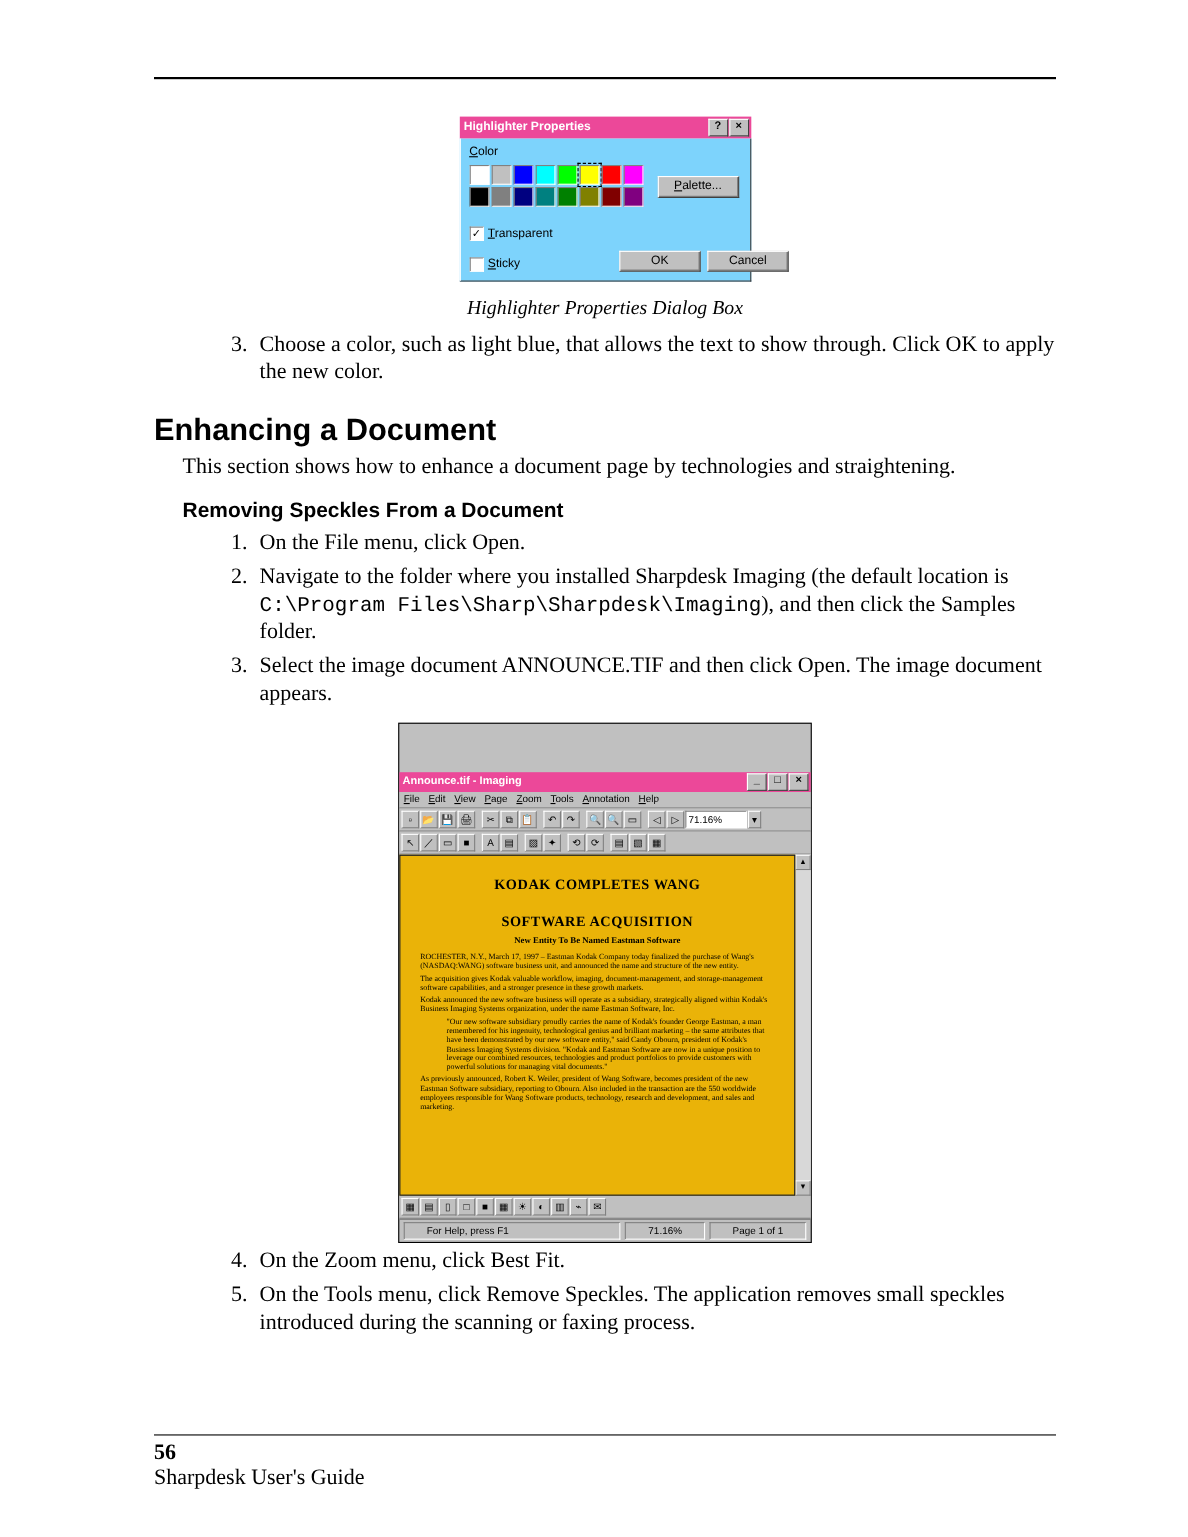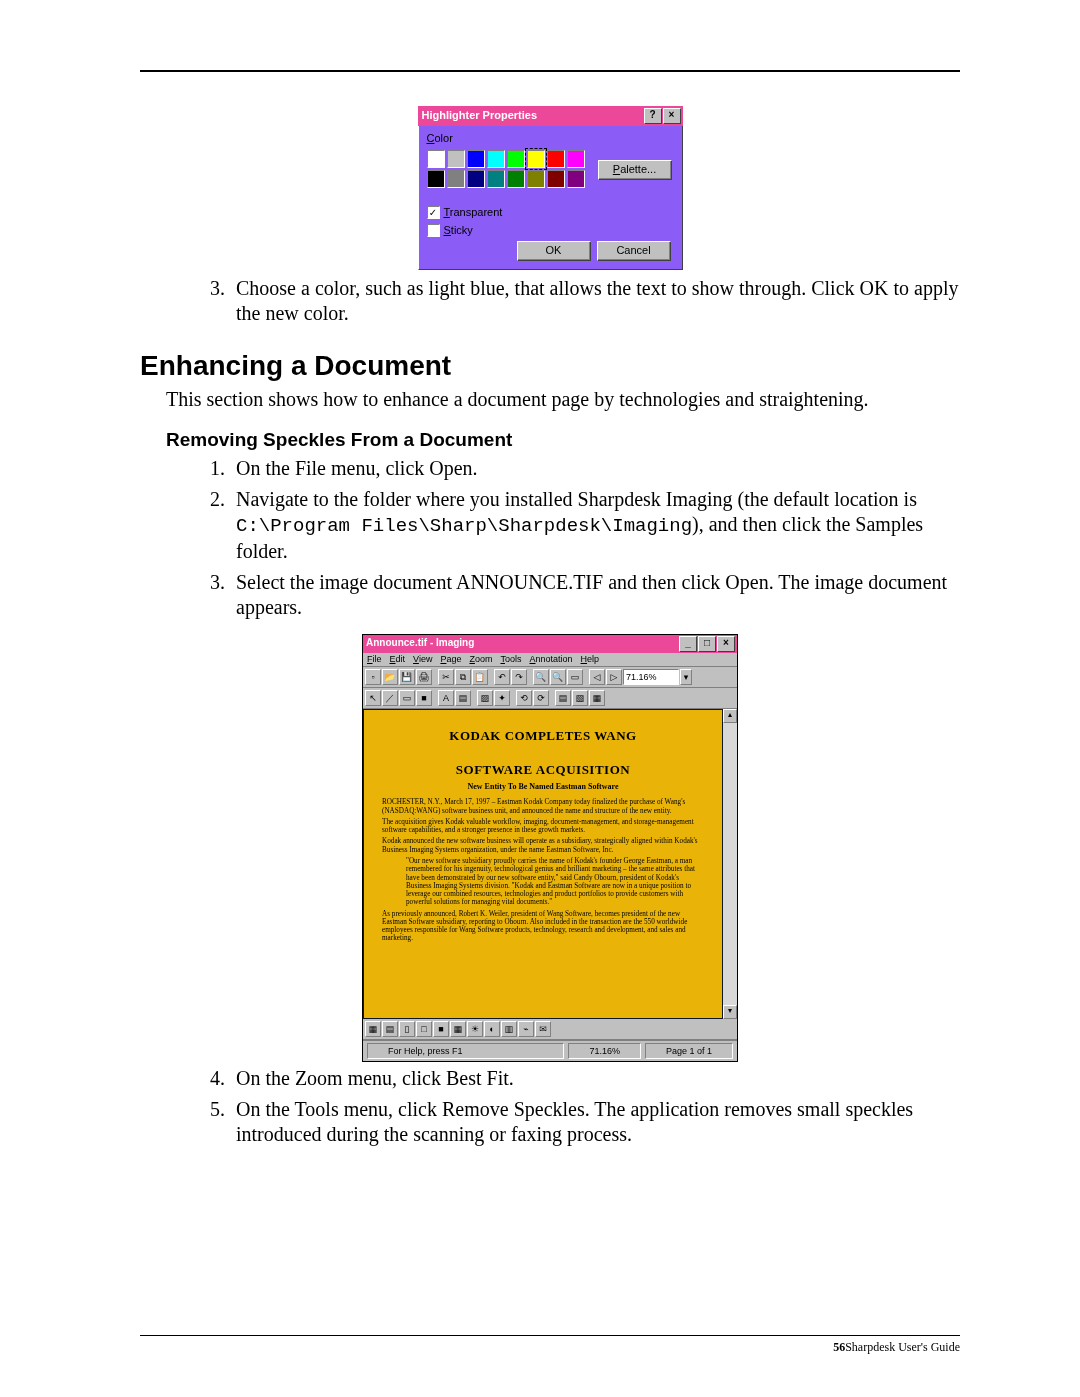--- a/index.html
+++ b/index.html
@@ -52,21 +52,21 @@
     border-right-color: #404040;
     border-bottom-color: #404040;
     margin-left: 1px;
     font-size: 10px;
     line-height: 12px;
     color: #000;
     text-align: center;
     font-weight: bold;
   }
   .dlg-body {
-    background: #8b5cf6;
+    background: #7dd3fc;
     border: 1px solid #fff;
     border-right-color: #404040;
     border-bottom-color: #404040;
     border-top: none;
     padding: 6px 8px 8px 8px;
     position: relative;
   }
   .label { margin-bottom: 4px; }
   .underline { text-decoration: underline; }
   .swatch-grid {
@@ -159,21 +159,21 @@
     justify-content: center;
     margin: 14px 0 4px 0;
   }
   .imaging {
     width: 374px;
     font-family: "MS Sans Serif", Tahoma, Arial, sans-serif;
     font-size: 9px;
     background: #c0c0c0;
     border: 1px solid #000;
   }
-  .imaging .titlebar { padding:1px 2px 1px 3px; font-size:10px;}
+  .imaging .titlebar { padding:1px 2px 1px 3px; font-size:10px;margin-top:44px;}
   .menubar {
     background:#c0c0c0;
     display:flex; gap:8px;
     padding: 1px 4px;
     border-bottom: 1px solid #808080;
     font-size: 9px;
   }
   .menuitem .u { text-decoration: underline; }
   .toolbar {
     background:#c0c0c0;
@@ -256,21 +256,21 @@
     border-right-color:#fff; border-bottom-color:#fff;
     padding: 0 20px; height:14px; line-height:14px;
   }
 
   .footer {
     position:absolute;
     left:140px; right:120px;
     bottom: 42px;
   }
   .footer .line { border-top: 1.5px solid #000; margin-bottom: 4px;}
-  .footer .row { display:flex; justify-content:flex-end; font-size:12px; }
+  .footer .row { display:flex; justify-content:center; font-size:20px;flex-direction:column; }
   .footer .row b { font-weight:bold; }
 </style>
 </head>
 <body>
 
 <div class="page">
   <div class="rule"></div>
 
   <div class="content">
 
@@ -303,34 +303,35 @@
               <div class="swatch" style="background: rgb(128, 0, 0);"></div>
               <div class="swatch" style="background: rgb(128, 0, 128);"></div>
             </div>
           <div class="btn palette-btn">
             <span class="underline">P</span><span>alette...</span>
           </div>
           <div class="chk-row">
             <span class="chk">✓</span>
             <span><span class="underline">T</span><span>ransparent</span></span>
           </div>
-          <div style="display:flex; align-items:flex-start; justify-content:space-between; margin-top:4px;flex-direction:column;">
+          <div style="display:flex; align-items:flex-end; justify-content:space-between; margin-top:4px;">
             <div class="chk-row" style="margin-top:0">
               <span class="chk"></span>
               <span><span class="underline">S</span><span>ticky</span></span>
             </div>
             <div class="dlg-bottom">
               <div class="btn">OK</div>
               <div class="btn">Cancel</div>
             </div>
           </div>
         </div>
       </div>
     </div>
 
+    <div class="caption">Highlighter Properties Dialog Box</div>
 
     <ol class="step-list" start="3">
       <li><span class="num">3.</span><span>Choose a color, such as light blue, that allows the text to show through. Click OK to apply the new color.</span></li>
     </ol>
 
     <h2 class="section">Enhancing a Document</h2>
     <p class="intro">This section shows how to enhance a document page by technologies and straightening.</p>
 
     <h3 class="subsection">Removing Speckles From a Document</h3>
 

